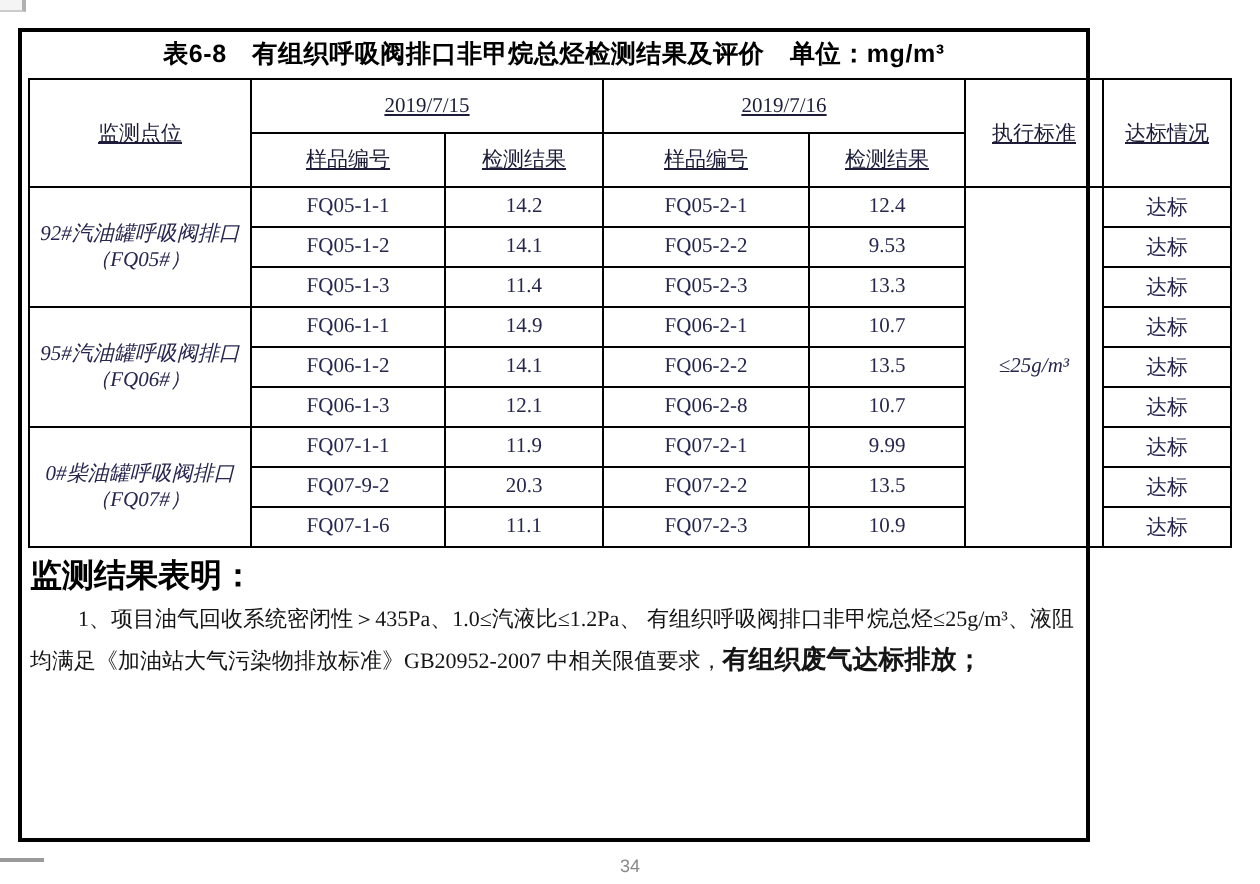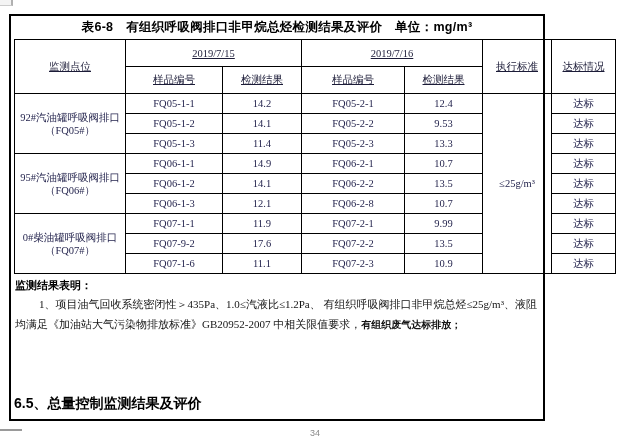--- a/index.html
+++ b/index.html
@@ -20,33 +20,33 @@
 
   table.results{
     border-collapse:collapse;table-layout:fixed;margin:3px 0 0 3px;width:601px;
   }
   table.results td{
     border:1px solid #000;text-align:center;vertical-align:middle;
     font-size:10.5px;padding:0;color:#26264f;overflow:hidden;white-space:nowrap;
   }
   table.results td.th{height:26px;color:#1c1c38;text-decoration:underline;}
   table.results tr.data td{height:19px;}
-  td.point{font-size:10px;line-height:13px;white-space:normal;}
-  td.standard{font-size:10.5px;}
+  td.point{font-size:10px;line-height:13px;white-space:normal;font-style:italic;}
+  td.standard{font-size:10.5px;font-style:italic;}
 
   .notes{padding:0 6px 0 4px;}
   .note-heading{
     font-family:Liberation Sans, sans-serif;font-weight:bold;
-    font-size:11px;color:#000;margin:4px 0 0 0;
+    font-size:16px;color:#000;margin:4px 0 0 0;
   }
   .note-p{
     font-size:11px;line-height:20px;margin:1px 0 0 0;color:#151515;
     text-indent:24px;text-align:justify;
   }
-  .note-p b{font-family:"Liberation Sans", sans-serif;font-size:10px;}
+  .note-p b{font-family:"Liberation Sans", sans-serif;font-size:13px;}
 
   .section-heading{
     position:absolute;left:3px;bottom:6px;
     font-family:"Liberation Sans", sans-serif;font-weight:bold;
     font-size:14px;color:#000;
   }
   .page-number{
     position:absolute;left:0;top:428px;width:630px;text-align:center;
     font-size:9px;color:#8a8a8a;font-family:"Liberation Sans", sans-serif;
   }
@@ -145,36 +145,35 @@
           <span>（FQ07#）</span>
         </td>
         <td>FQ07-1-1</td>
         <td>11.9</td>
         <td>FQ07-2-1</td>
         <td>9.99</td>
         <td>达标</td>
       </tr>
       <tr class="data">
         <td>FQ07-9-2</td>
-        <td>17.6</td>
+        <td>20.3</td>
         <td>FQ07-2-2</td>
         <td>13.5</td>
         <td>达标</td>
       </tr>
       <tr class="data">
         <td>FQ07-1-6</td>
         <td>11.1</td>
         <td>FQ07-2-3</td>
         <td>10.9</td>
         <td>达标</td>
       </tr>
     </tbody>
   </table>
 
   <div class="notes">
     <div class="note-heading">监测结果表明：</div>
     <p class="note-p"><span>1、项目油气回收系统密闭性＞435Pa、1.0≤汽液比≤1.2Pa、 有组织呼吸阀排口非甲烷总烃≤25g/m³、液阻均满足《加油站大气污染物排放标准》GB20952-2007 中相关限值要求，</span><b>有组织废气达标排放；</b></p>
   </div>
 
-  <div class="section-heading">6.5、总量控制监测结果及评价</div>
 </div>
 
 <div class="page-number">34</div>
 
 </body></html>

